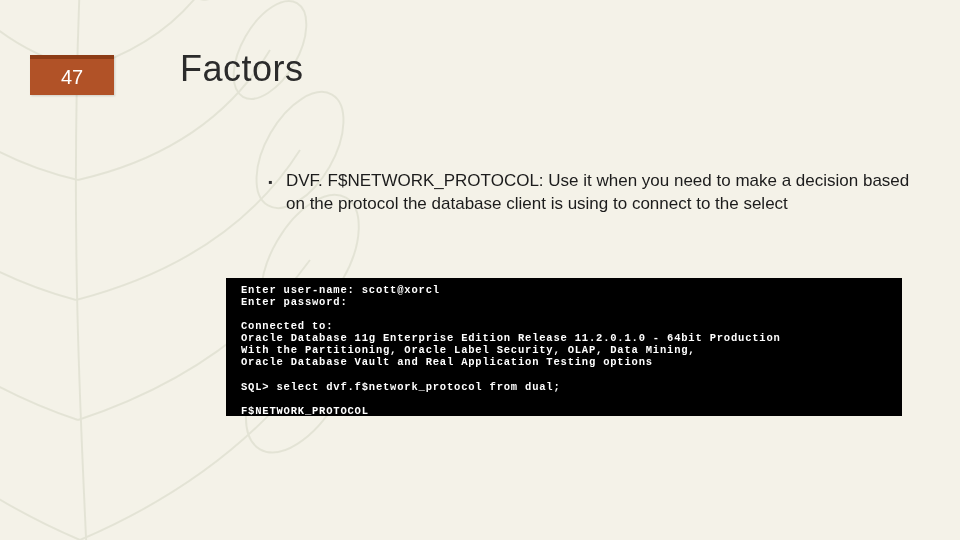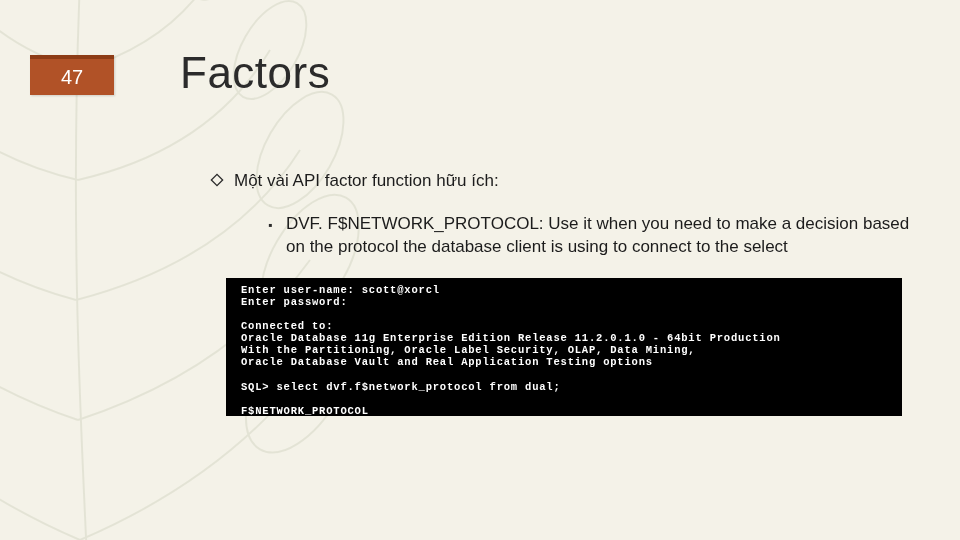--- a/index.html
+++ b/index.html
@@ -39,21 +39,21 @@
     font-size: 20px;
     display: flex;
     align-items: center;
     justify-content: center;
     box-shadow: 1px 1px 2px rgba(0,0,0,0.15);
   }
   .title {
     position: absolute;
     left: 180px;
     top: 48px;
-    font-size: 44px;
+    font-size: 36px;
     color: #2b2b2b;
     font-weight: 400;
     letter-spacing: 0.5px;
   }
   .body {
     position: absolute;
     left: 210px;
     top: 170px;
     right: 40px;
     color: #1c1c1c;
@@ -137,28 +137,20 @@
     </g>
   </svg>
 
   <div class="page-tab">
     <span>47</span>
   </div>
 
   <div class="title">Factors</div>
 
   <div class="body">
-    <div class="bullet-lvl1">
-      <span class="marker">
-        <svg width="14" height="14" viewBox="0 0 14 14">
-            <rect x="3" y="3" width="8" height="8" fill="none" stroke="#2b2b2b" stroke-width="1.3" transform="rotate(45 7 7)"></rect>
-          </svg>
-      </span>
-      <span>Một vài API factor function hữu ích:</span>
-    </div>
     <div class="bullet-lvl2">
       <span class="marker2">▪</span>
       <span>DVF. F$NETWORK_PROTOCOL: Use it when you need to make a decision based on the protocol the database client is using to connect to the select</span>
     </div>
   </div>
 
   <div class="terminal"><span>Enter user-name: scott@xorcl</span>
 <span>Enter password:</span>
 <span></span>
 <span>Connected to:</span>

